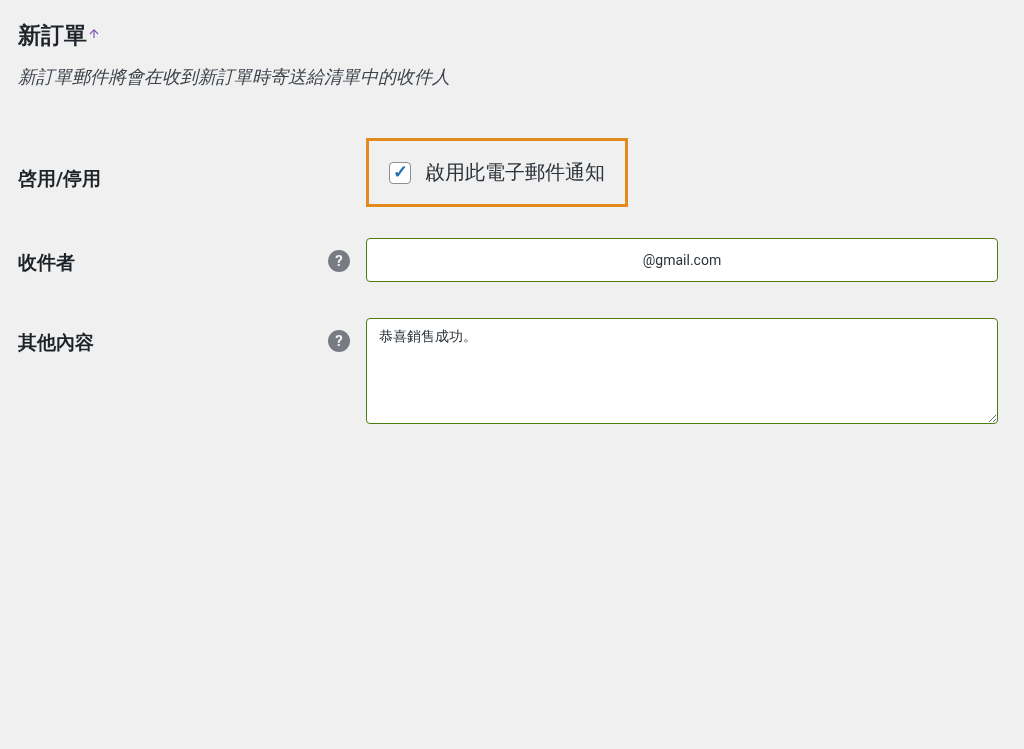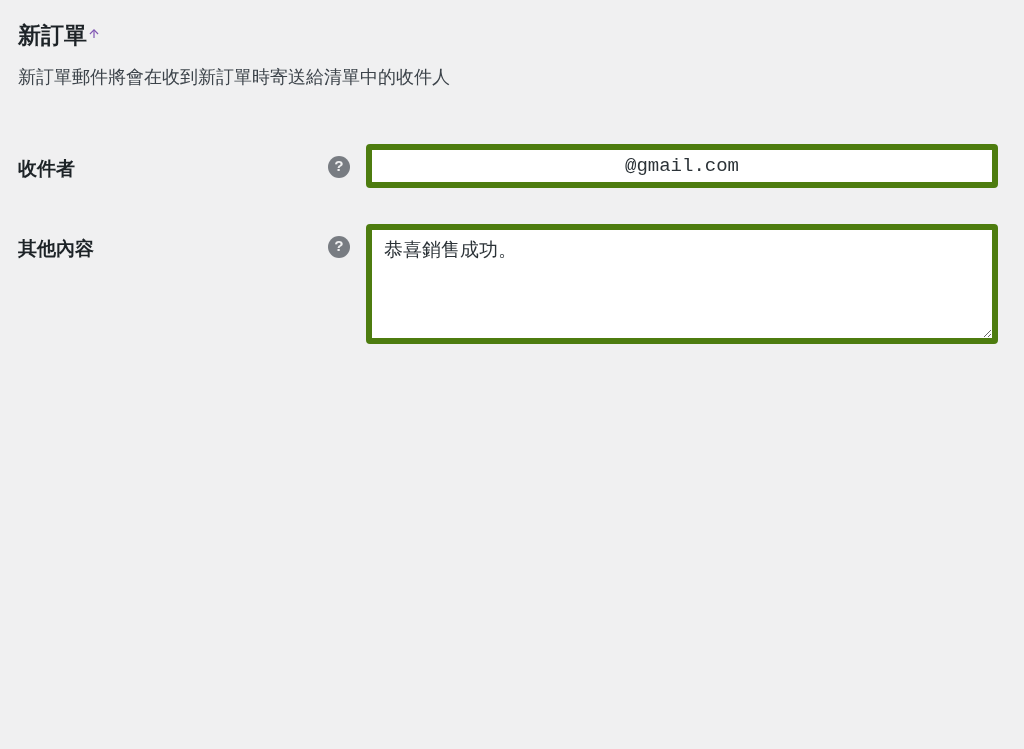--- a/index.html
+++ b/index.html
@@ -26,22 +26,23 @@
       font-size: 15px;
       text-decoration: underline;
       cursor: pointer;
       display: inline-flex;
       align-items: center;
     }
     .back-link svg { width: 14px; height: 14px; }
     .description {
       font-size: 18px;
       color: #3c434a;
-      margin-bottom: 36px;
+      margin-bottom: 48px;
       line-height: 1.5;
+      font-style: italic;
     }
     .form-table { width: 100%; border-collapse: collapse; }
     .form-table th {
       text-align: left;
       font-weight: 700;
       font-size: 19px;
       color: #1d2327;
       padding: 22px 10px 22px 0;
       width: 260px;
       vertical-align: top;
@@ -98,70 +99,80 @@
       font-size: 18px;
       color: #2271b1;
       font-weight: 700;
     }
     .enable-label {
       font-size: 20px;
       color: #2c3338;
     }
     input[type="text"], textarea, select {
       width: 100%;
-      font-size: 19px;
+      font-size: 14px;
       padding: 8px 12px;
-      border: 6px solid #4d7c0f;
+      border: 1px solid #4d7c0f;
       border-radius: 4px;
       background: #fff;
       color: #2c3338;
       line-height: 1.4;
       font-family: inherit;
     }
     input[type="text"] { height: 44px; text-align: left; }
     input[type="text"].centered { text-align: center; }
     input::placeholder, textarea::placeholder { color: #8c8f94; }
-    textarea { height: 120px; resize: both; }
+    textarea { height: 106px; resize: both; }
     .select-wrap { position: relative; }
     select {
       height: 44px;
       appearance: none;
       padding-right: 38px;
       cursor: pointer;
     }
     .select-chevron {
       position: absolute;
       right: 12px;
       top: 50%;
       transform: translateY(-50%);
       pointer-events: none;
       color: #1d2327;
     }
     .select-chevron svg { width: 18px; height: 18px; }
-    .row-gap-large th, .row-gap-large td { padding-top: 30px; font-family: Liberation Mono, monospace; }
+    .row-gap-large th, .row-gap-large td { padding-top: 30px; }
   </style>
 </head>
 <body>
 
 <div class="page-header">
   <h2 class="page-title">新訂單</h2>
   <a class="back-link" href="#">
     <span>
       <svg viewBox="0 0 24 24" fill="none" stroke="currentColor" stroke-width="2">
         <path d="M12 19V5"></path>
           <path d="M5 12l7-7 7 7"></path>
       </svg>
     </span>
   </a>
 </div>
 
 <p class="description">新訂單郵件將會在收到新訂單時寄送給清單中的收件人</p>
 
 <table class="form-table" role="presentation">
   <tbody>
+    <tr class="enable-row">
+      <th>啓用/停用</th>
+      <td class="help-col"></td>
+      <td class="field-col">
+        <label class="enable-box">
+          <input type="checkbox" checked="" style="">
+          <span class="enable-label">啟用此電子郵件通知</span>
+        </label>
+      </td>
+    </tr>
 
     <tr class="row-gap-large">
       <th>收件者</th>
       <td class="help-col">
         <span class="help-icon">?</span>
       </td>
       <td class="field-col">
         <input type="text" class="centered" value="@gmail.com" style="">
       </td>
     </tr>

